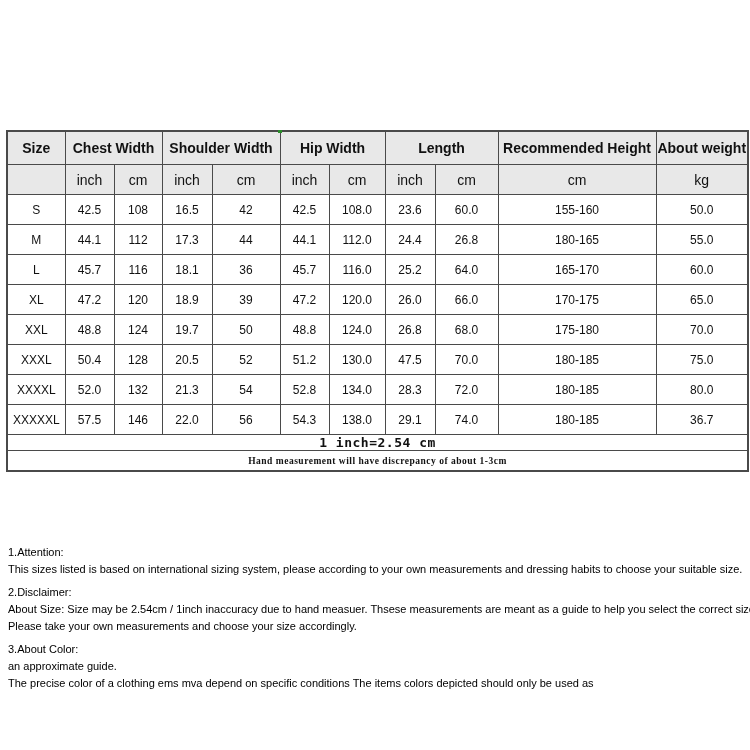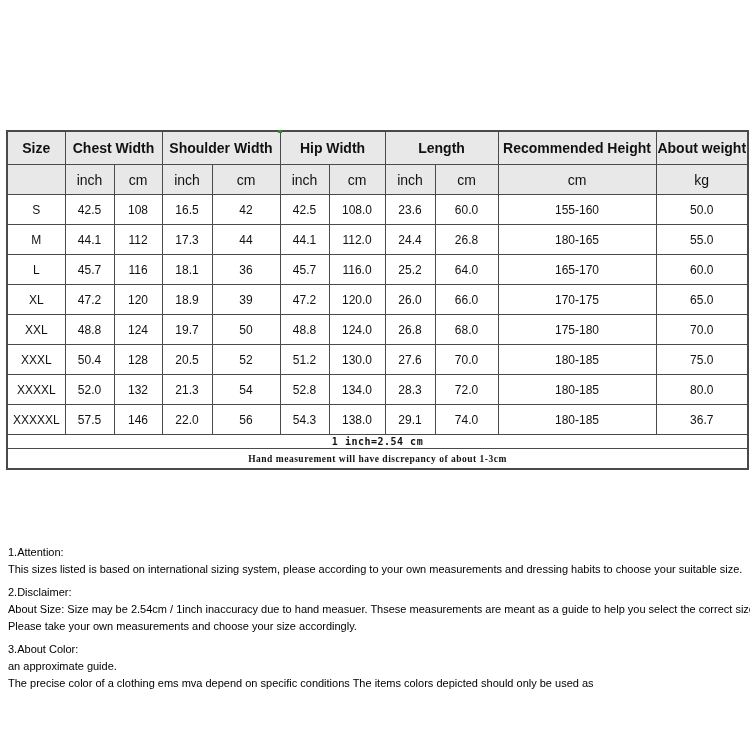--- a/index.html
+++ b/index.html
@@ -48,21 +48,21 @@
     height: 29px;
     background: #e8e8e8;
     font-size: 14px;
     font-weight: normal;
   }
   tr.data-row td { height: 29px; background: #ffffff; }
   tr.footnote-row-1 td {
     height: 13px;
     font-family: "DejaVu Sans Mono", monospace;
     font-weight: bold;
-    font-size: 10px;
+    font-size: 13px;
     letter-spacing: 0.5px;
   }
   tr.footnote-row-2 td {
     height: 19px;
     font-family: Liberation Serif, serif;
     font-weight: bold;
     font-size: 9.5px;
     letter-spacing: 0.5px;
   }
   .cell-marker {
@@ -200,21 +200,21 @@
           <td>70.0</td>
         </tr>
         <tr class="data-row">
           <td>XXXL</td>
           <td>50.4</td>
           <td>128</td>
           <td>20.5</td>
           <td>52</td>
           <td>51.2</td>
           <td>130.0</td>
-          <td>27.6</td>
+          <td>47.5</td>
           <td>70.0</td>
           <td>180-185</td>
           <td>75.0</td>
         </tr>
         <tr class="data-row">
           <td>XXXXL</td>
           <td>52.0</td>
           <td>132</td>
           <td>21.3</td>
           <td>54</td>

